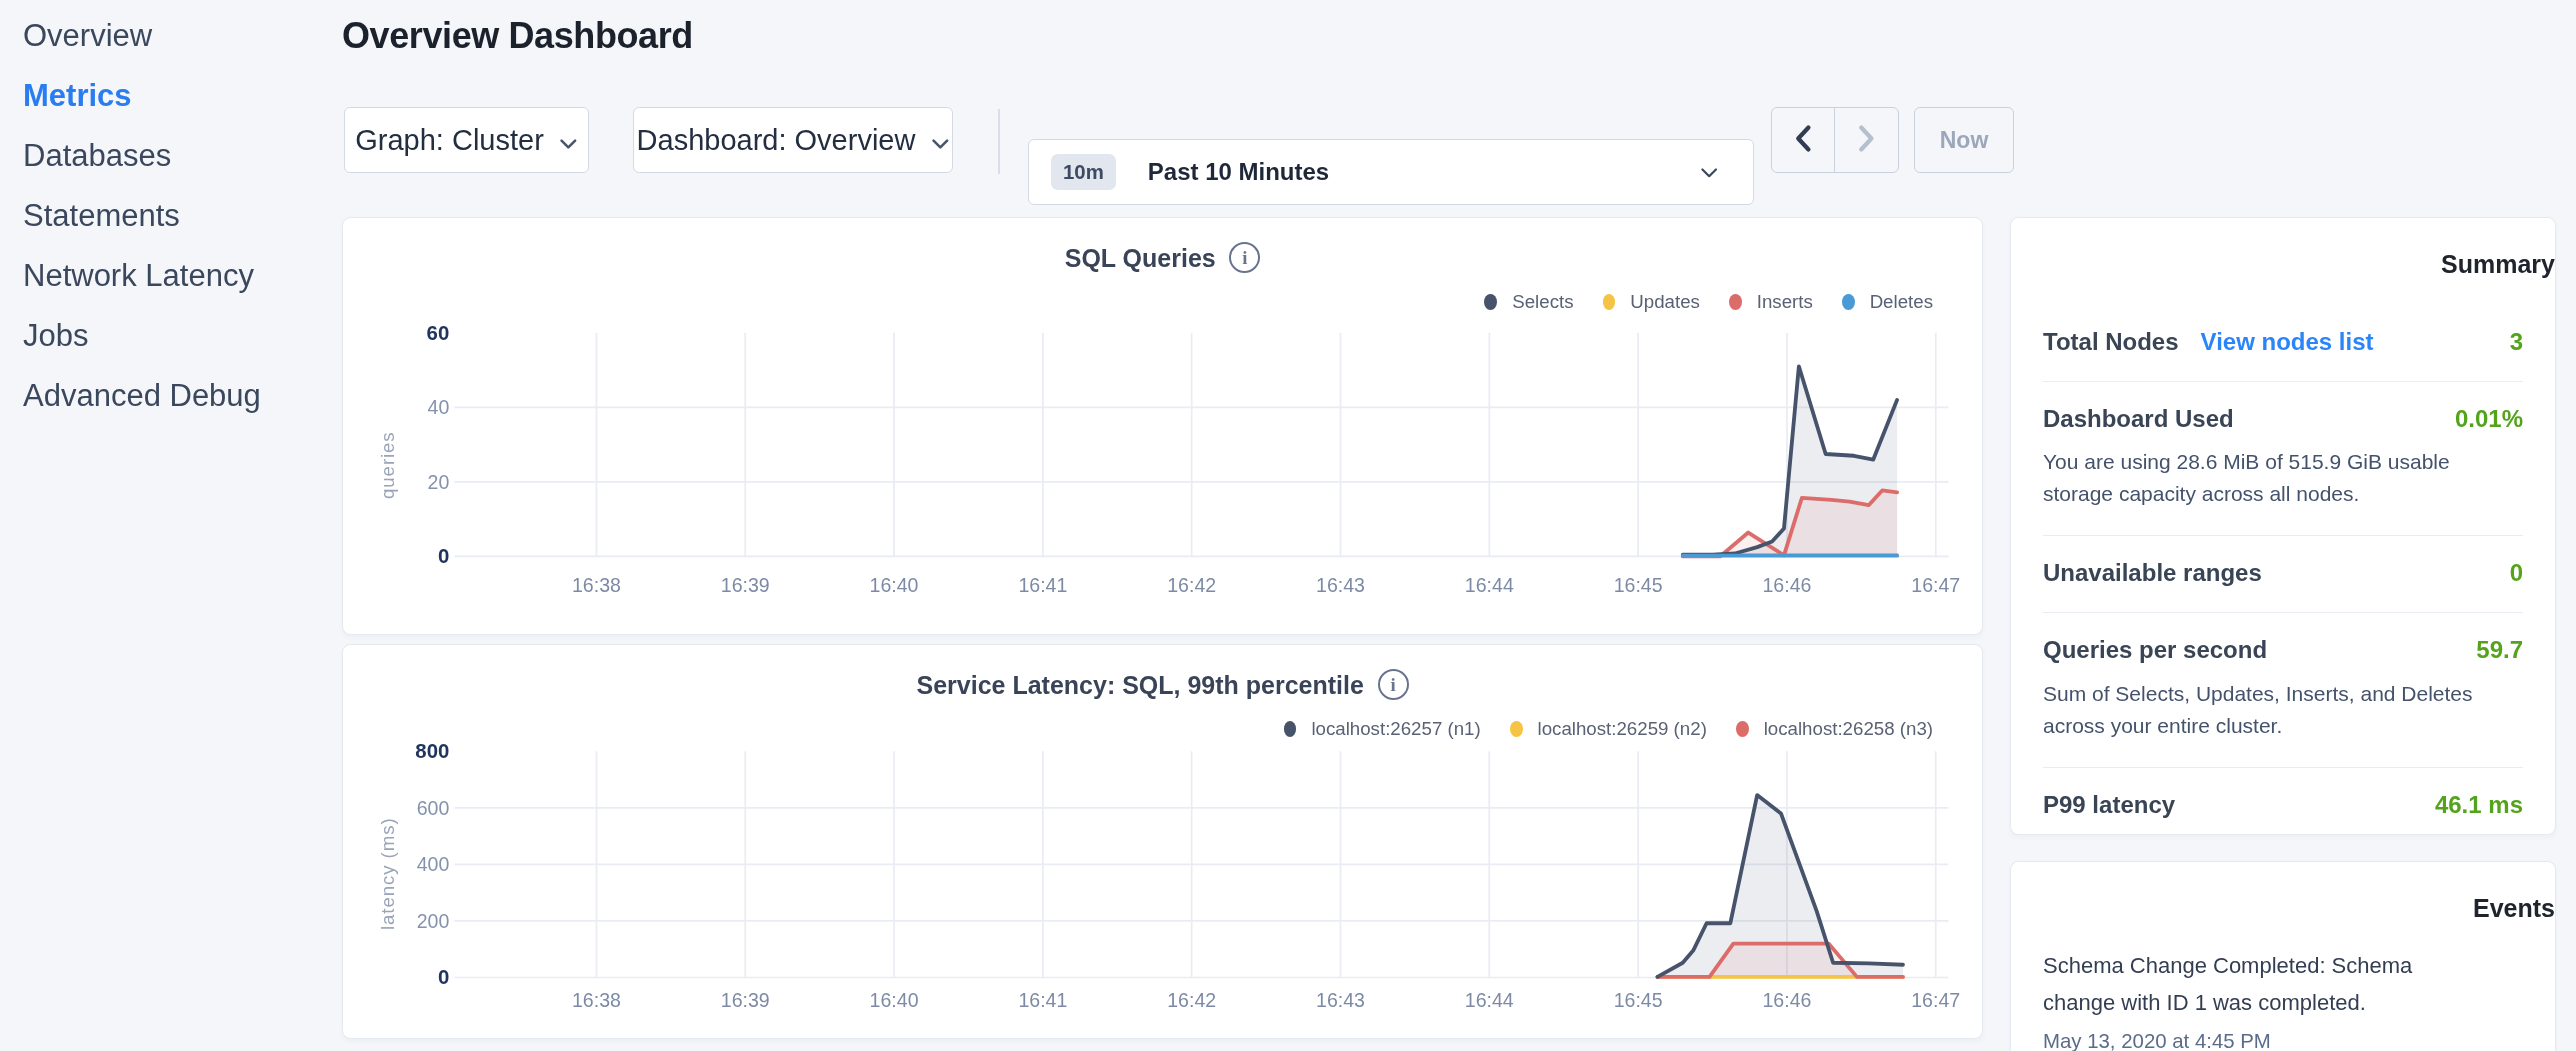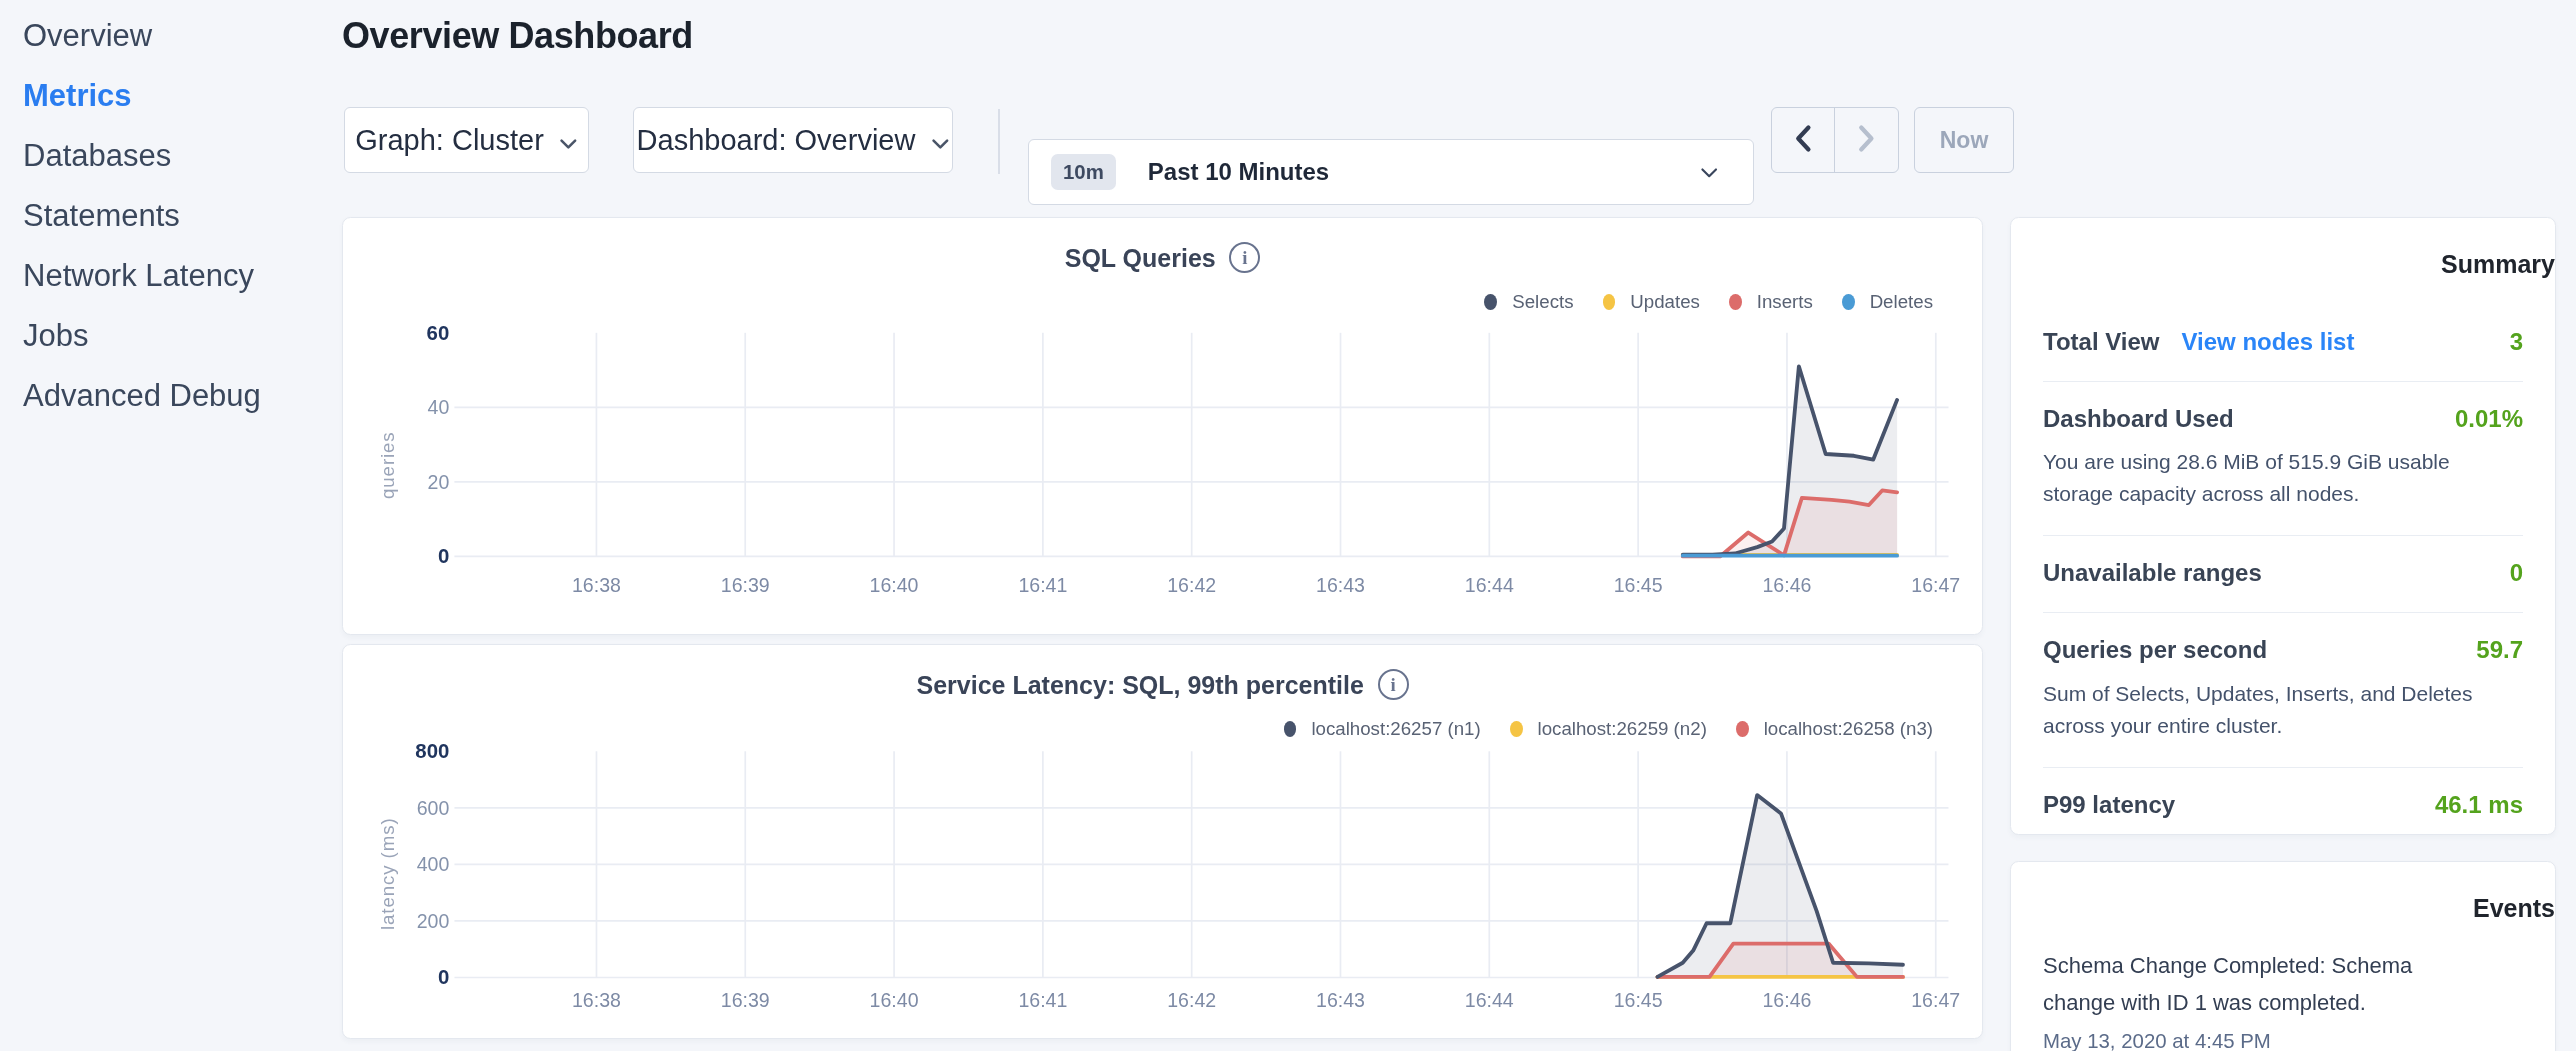--- a/index.html
+++ b/index.html
@@ -254,21 +254,21 @@
       <path d="M 1545.8 390.3 L 1607.0 390.3 L 1635.0 351.1 L 1747.0 351.1 L 1780.3 390.3 L 1834.5 390.3" fill="none" stroke="#dc6c6a" stroke-width="4.5" stroke-linejoin="round" stroke-linecap="round"></path>
       <path d="M 1545.8 390.3 L 1575.5 373.7 L 1587.8 359.4 L 1603.5 327.2 L 1631.5 327.2 L 1663.0 176.5 L 1691.0 198.1 L 1733.0 312.9 L 1752.3 373.7 L 1794.3 374.4 L 1834.5 376.0" fill="none" stroke="#47536b" stroke-width="4.5" stroke-linejoin="round" stroke-linecap="round"></path>
     </svg>
 </section>
 
 <aside class="card card-summary">
   <div class="panel-title">Summary</div>
   <div class="summary-rows">
     <div class="srow">
       <div class="srow-main">
-        <span class="srow-label">Total View</span>
+        <span class="srow-label">Total Nodes</span>
         <span class="srow-link">View nodes list</span>
         <span class="srow-value">3</span>
       </div>
     </div>
     <div class="srow">
       <div class="srow-main">
         <span class="srow-label">Dashboard Used</span>
         <span class="srow-value">0.01%</span>
       </div>
       <div class="srow-sub">You are using 28.6 MiB of 515.9 GiB usable storage capacity across all nodes.</div>

